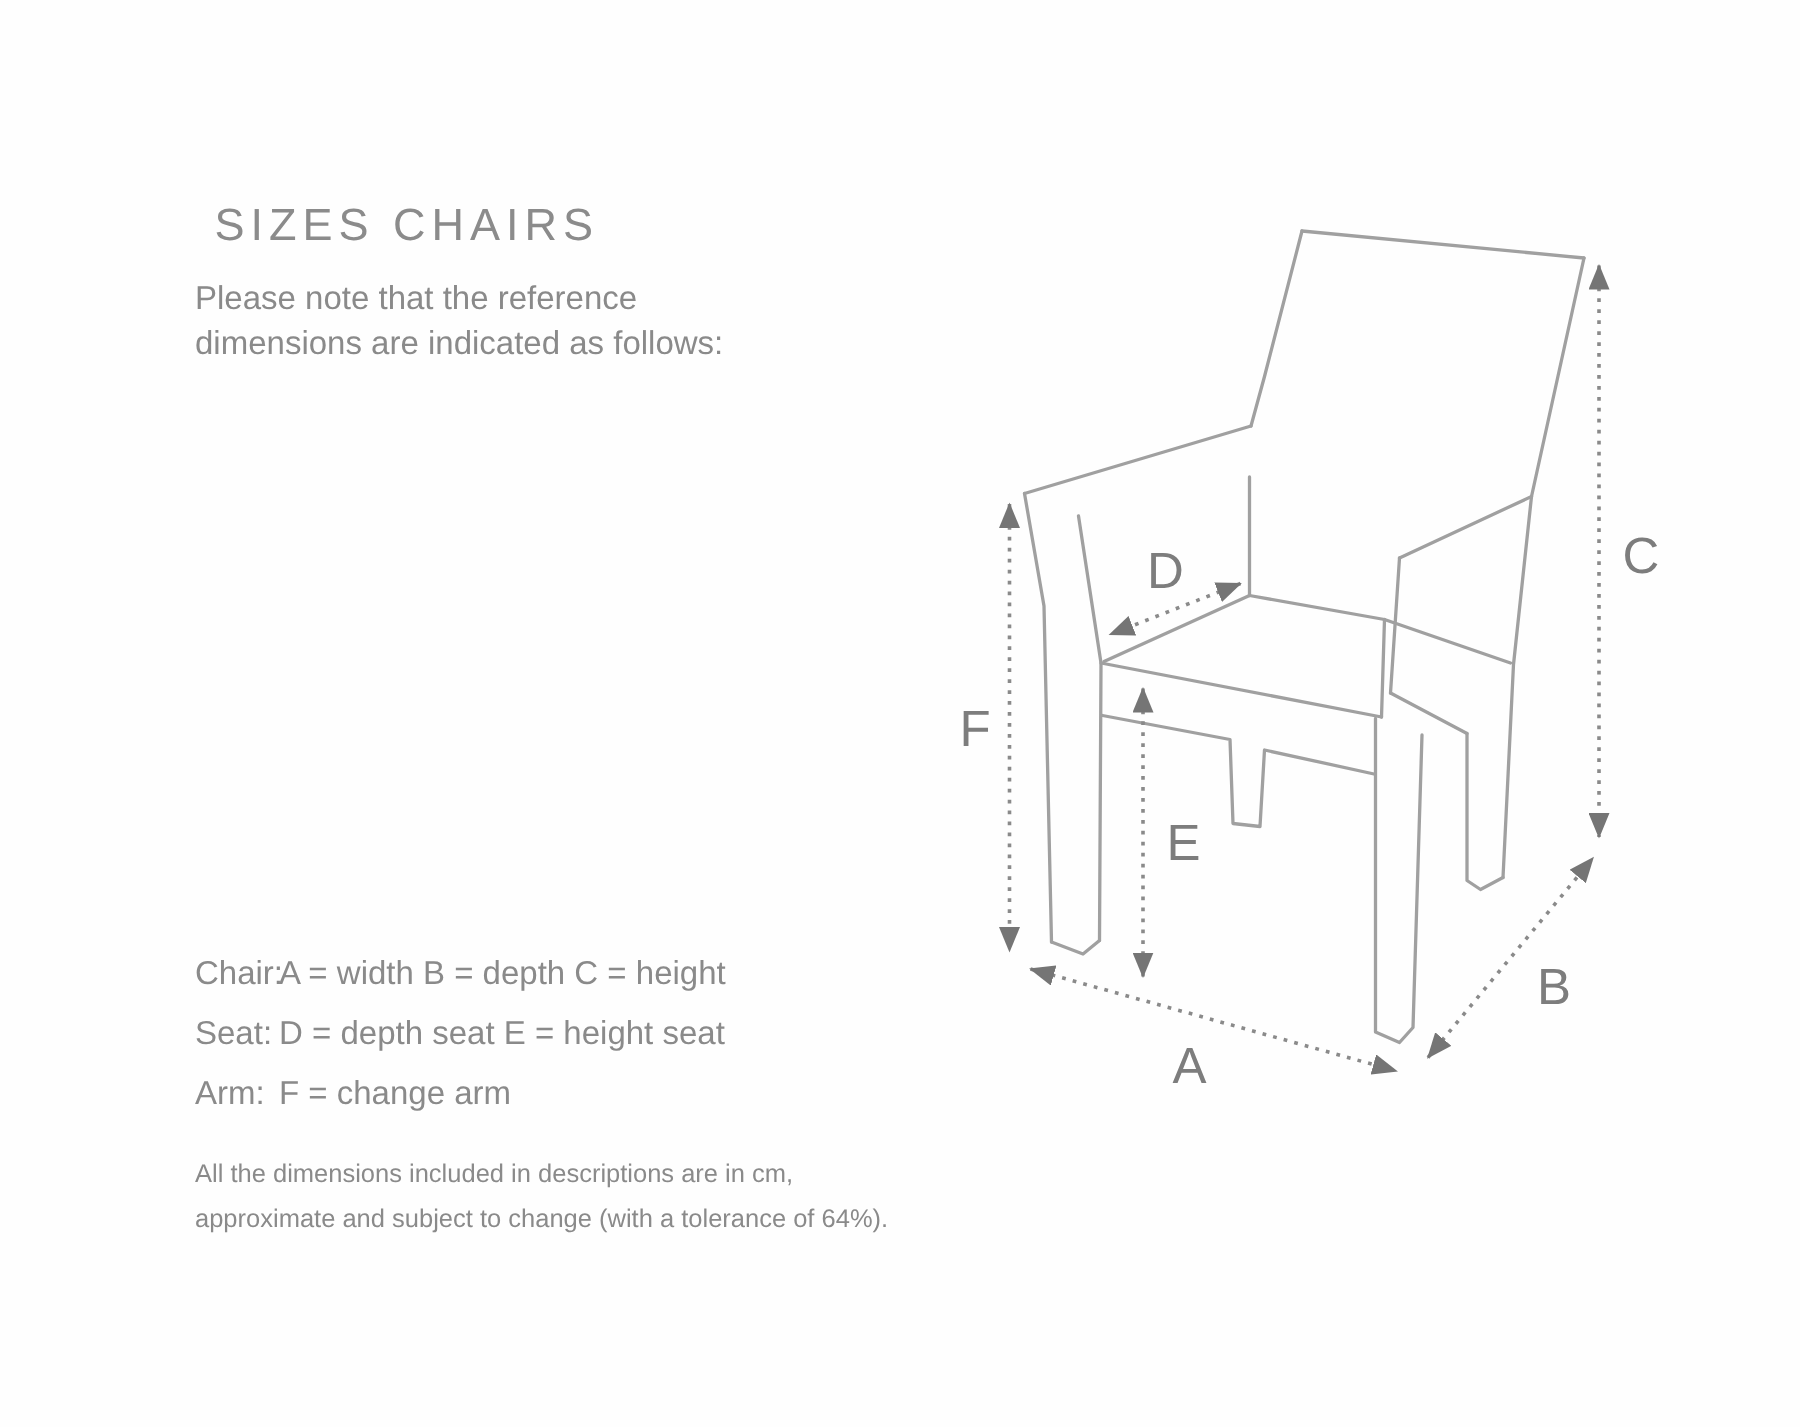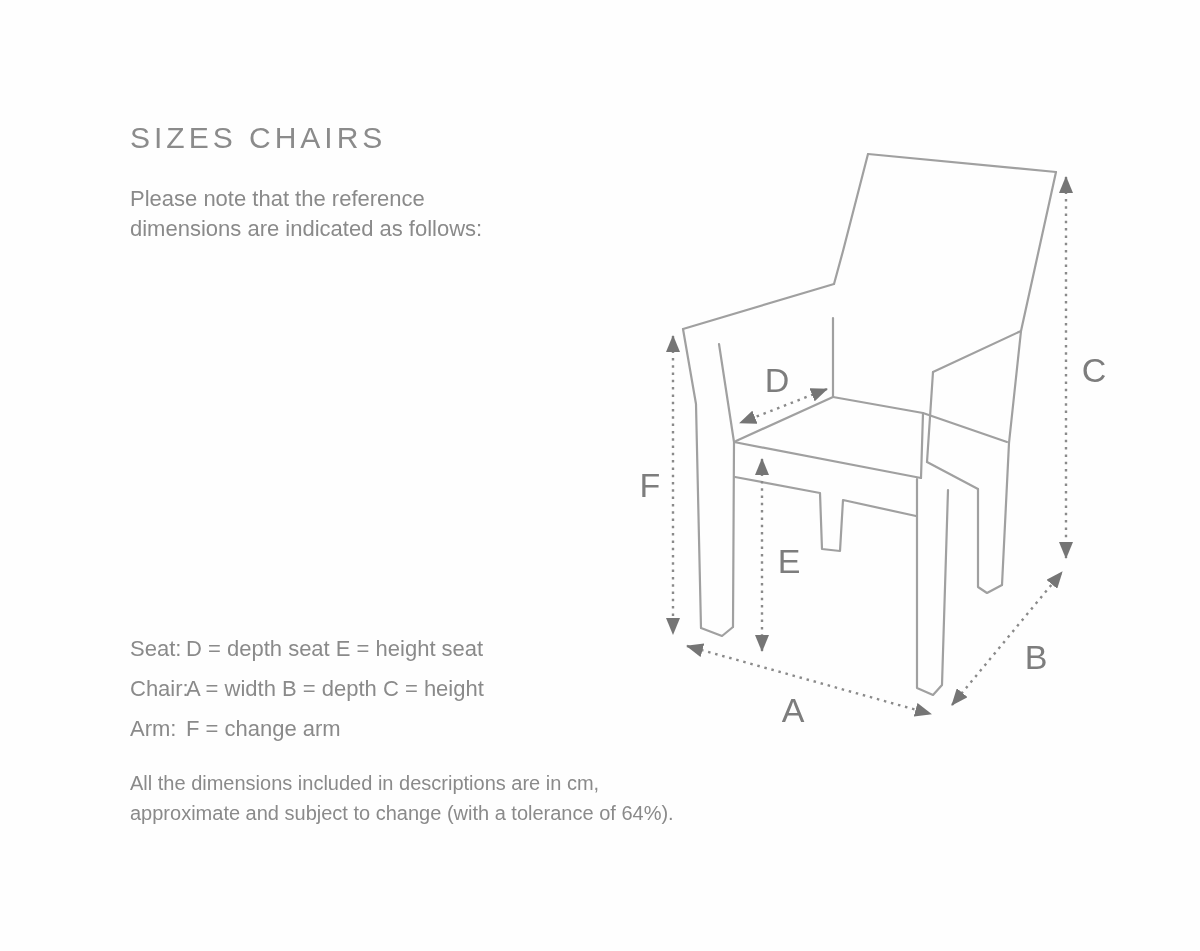--- a/index.html
+++ b/index.html
@@ -12,21 +12,21 @@
     width: 1200px;
     height: 951px;
     background: #fefefe;
     font-family: "Liberation Sans", sans-serif;
     overflow: hidden;
   }
   .title {
     position: absolute;
     left: 130px;
     top: 121px;
-    margin: 0;
+    margin: 13px;
     font-size: 30px;
     font-weight: 400;
     letter-spacing: 4px;
     color: #8b8b8b;
   }
   .intro {
     position: absolute;
     left: 130px;
     top: 184px;
     font-size: 22px;
@@ -40,21 +40,21 @@
     font-size: 22px;
     line-height: 40px;
     color: #8a8a8a;
   }
   .legend-row { display: flex; }
   .legend-label { width: 56px; flex: 0 0 56px; }
   .note {
     position: absolute;
     left: 130px;
     top: 768px;
-    font-size: 20px;
+    font-size: 17px;
     line-height: 30px;
     color: #8a8a8a;
   }
   .diagram {
     position: absolute;
     left: 0;
     top: 0;
     width: 1200px;
     height: 951px;
   }
@@ -85,26 +85,26 @@
 
   <h1 class="title">SIZES CHAIRS</h1>
 
   <div class="intro">
     <div>Please note that the reference</div>
     <div>dimensions are indicated as follows:</div>
   </div>
 
   <div class="legend">
     <div class="legend-row">
+      <span class="legend-label">Chair:</span>
+      <span class="legend-def">A = width B = depth C = height</span>
+    </div>
+    <div class="legend-row">
       <span class="legend-label">Seat:</span>
       <span class="legend-def">D = depth seat E = height seat</span>
-    </div>
-    <div class="legend-row">
-      <span class="legend-label">Chair:</span>
-      <span class="legend-def">A = width B = depth C = height</span>
     </div>
     <div class="legend-row">
       <span class="legend-label">Arm:</span>
       <span class="legend-def">F = change arm</span>
     </div>
   </div>
 
   <div class="note">
     <div>All the dimensions included in descriptions are in cm,</div>
     <div>approximate and subject to change (with a tolerance of 64%).</div>

